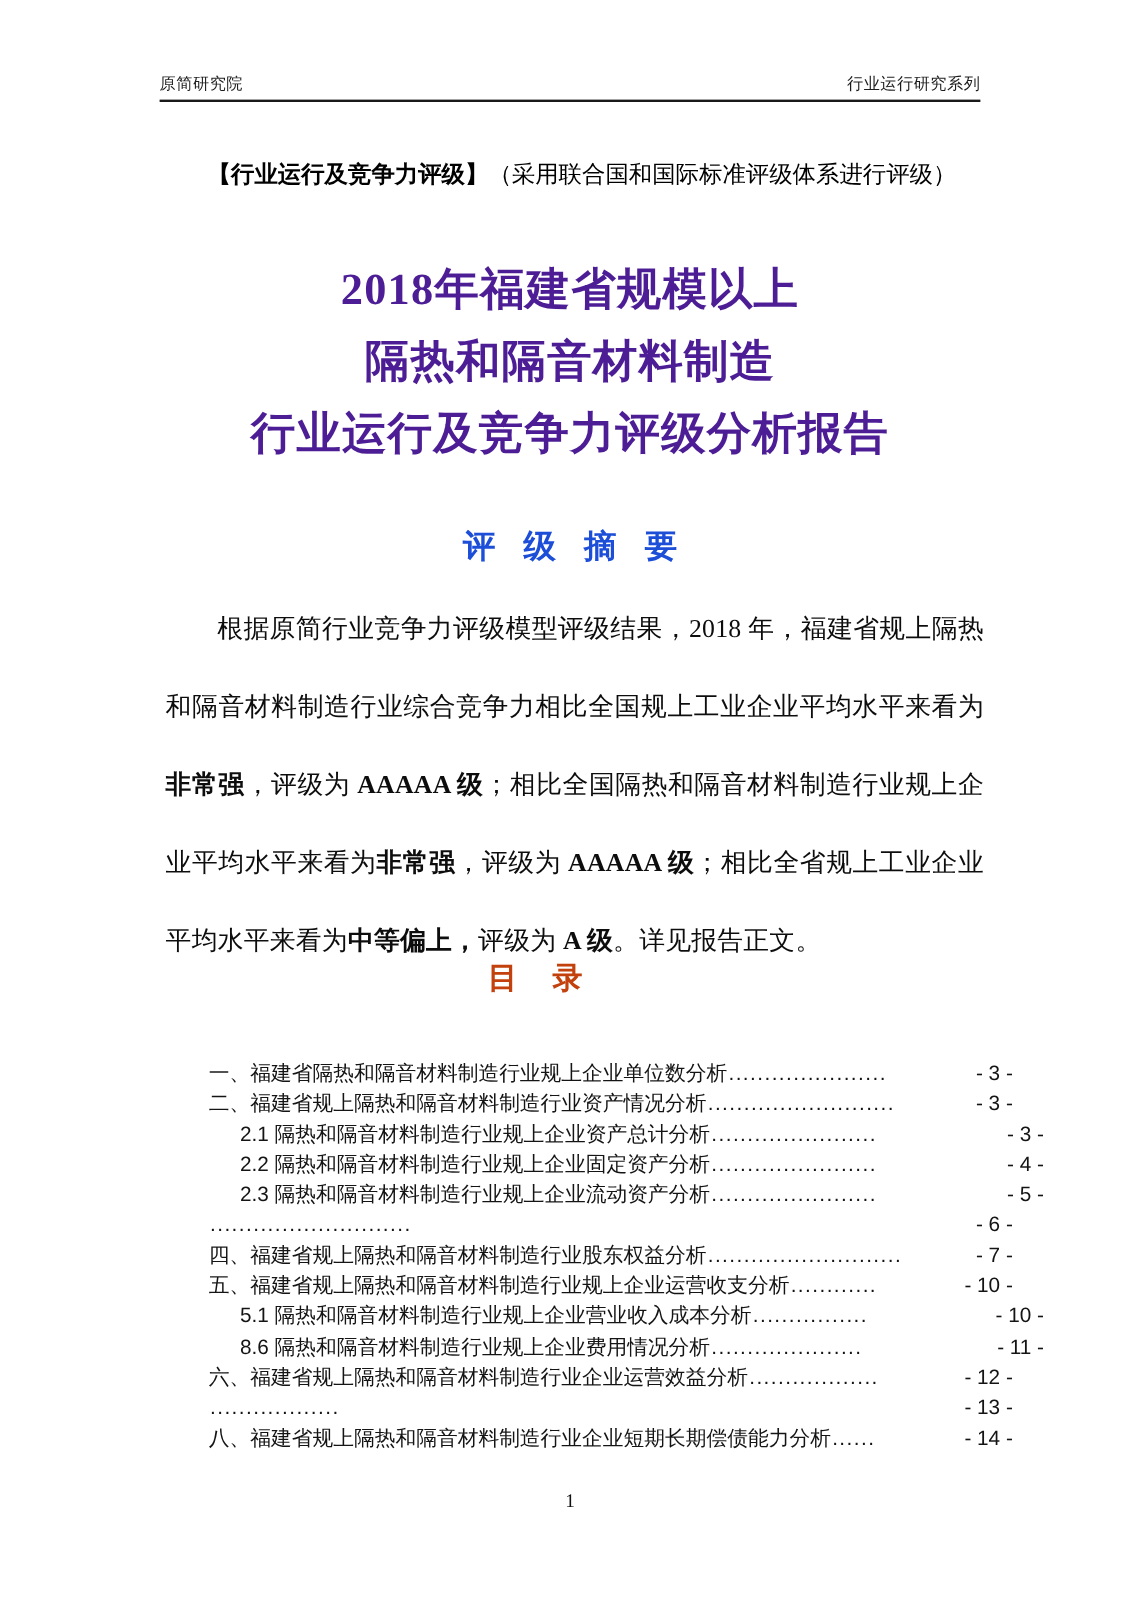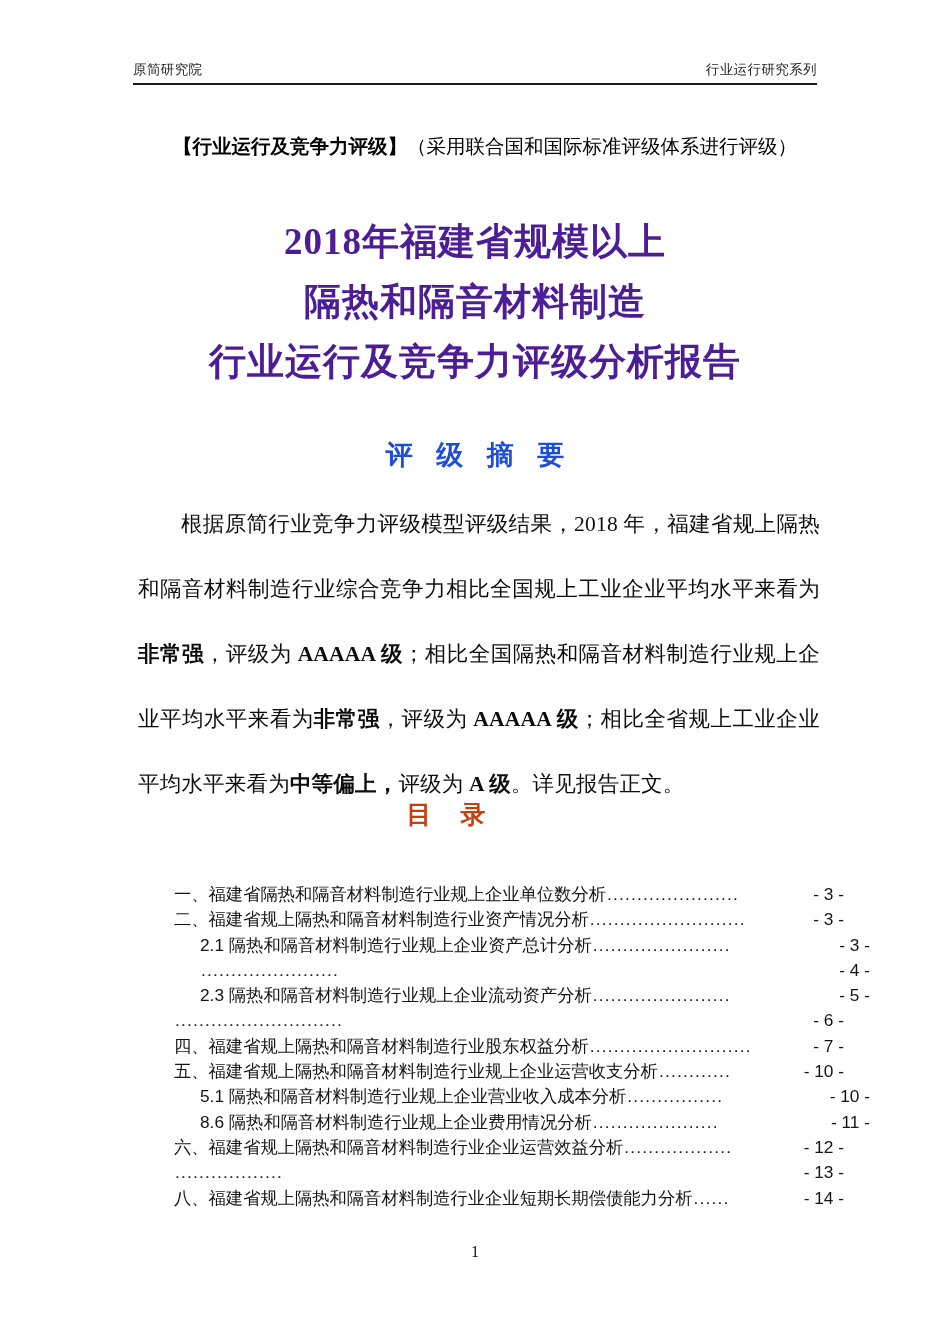--- a/index.html
+++ b/index.html
@@ -203,20 +203,21 @@
         <span class="toc-text">二、福建省规上隔热和隔音材料制造行业资产情况分析</span>
         <span class="toc-leader">..........................</span>
         <span class="toc-page">- 3 -</span>
       </div>
       <div class="toc-entry level-2">
         <span class="toc-text">2.1 隔热和隔音材料制造行业规上企业资产总计分析</span>
         <span class="toc-leader">.......................</span>
         <span class="toc-page">- 3 -</span>
       </div>
       <div class="toc-entry level-2">
+        <span class="toc-text">2.2 隔热和隔音材料制造行业规上企业固定资产分析</span>
         <span class="toc-leader">.......................</span>
         <span class="toc-page">- 4 -</span>
       </div>
       <div class="toc-entry level-2">
         <span class="toc-text">2.3 隔热和隔音材料制造行业规上企业流动资产分析</span>
         <span class="toc-leader">.......................</span>
         <span class="toc-page">- 5 -</span>
       </div>
       <div class="toc-entry level-1">
         <span class="toc-leader">............................</span>

